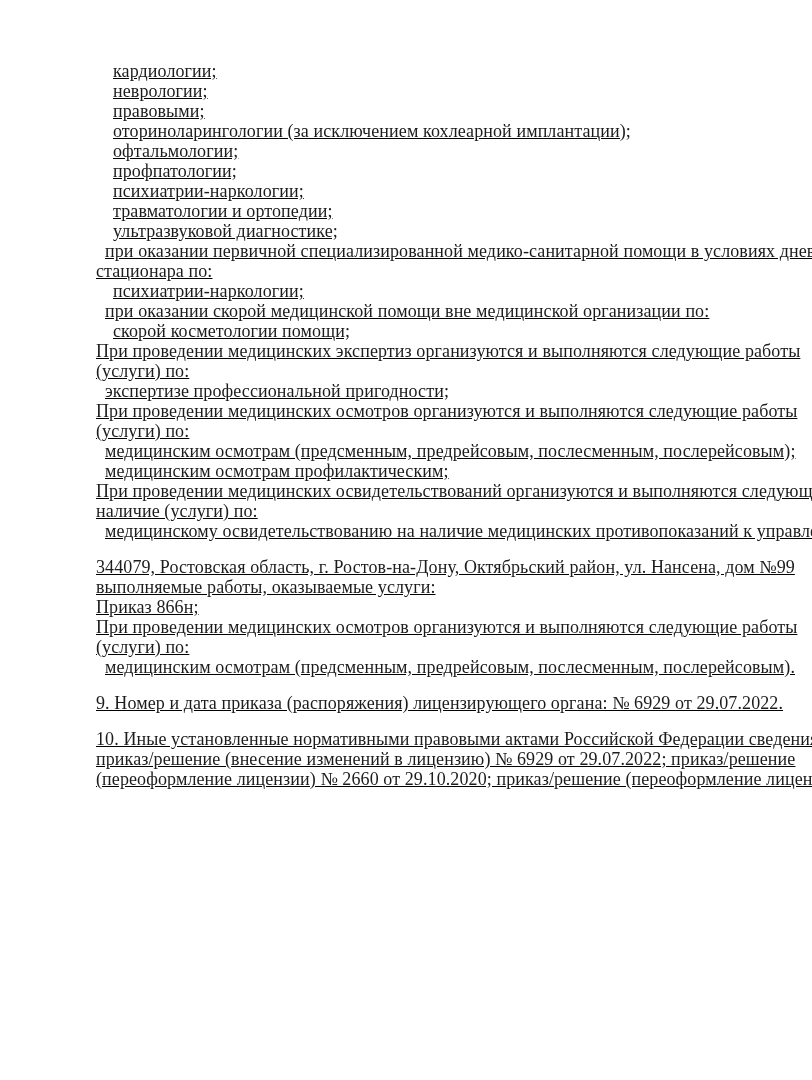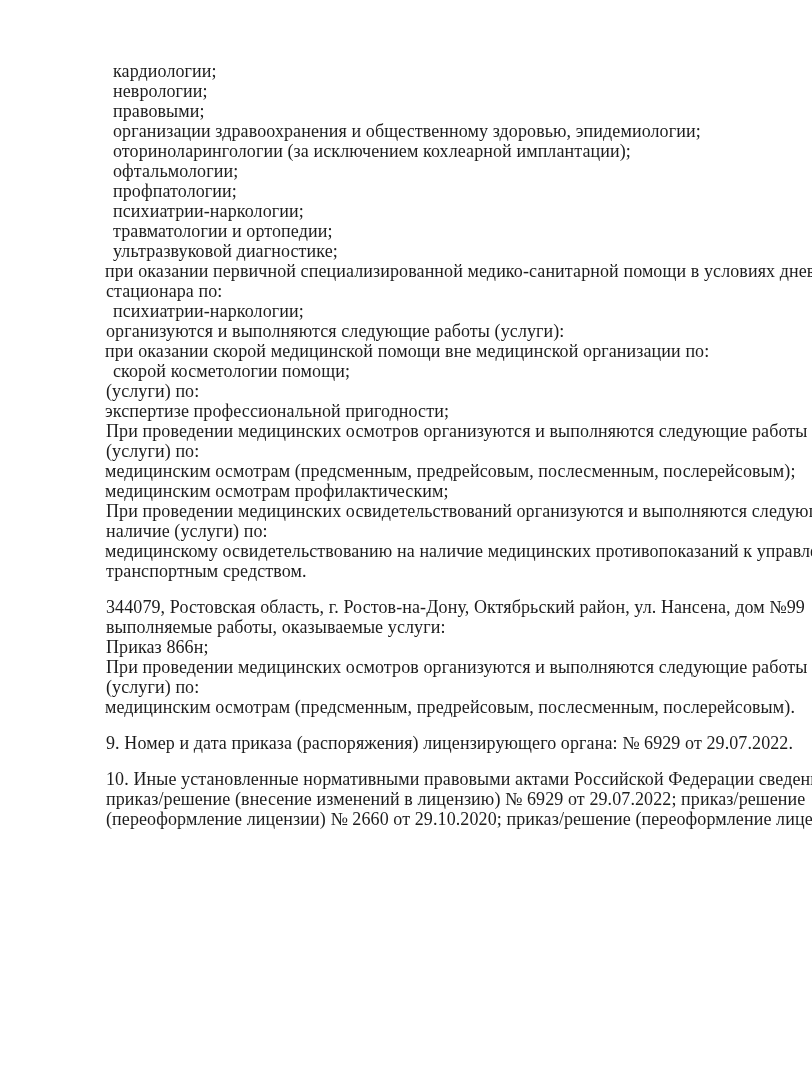--- a/index.html
+++ b/index.html
@@ -12,65 +12,64 @@
     width: 812px;
     height: 1080px;
     background: #ffffff;
     overflow: hidden;
   }
   .doc {
     position: absolute;
     left: 96px;
     top: 61px;
     width: 690px;
+    text-decoration: underline;
   }
   .line {
     font-family: "Liberation Serif", "DejaVu Serif", serif;
     font-size: 18px;
     line-height: 20px;
     color: #1c1c1c;
     white-space: nowrap;
     letter-spacing: 0.1px;
   }
-  .indent-0 { padding-left: 0; margin-left: 10px; }
+  .indent-0 { padding-left: 0; }
   .indent-1 { padding-left: 9px; }
   .indent-2 { padding-left: 17px; }
   .blank-line { height: 16px; }
 </style>
 </head>
 <body>
 
 <div class="page">
   <div class="doc">
       <div class="line indent-2">кардиологии;</div>
       <div class="line indent-2">неврологии;</div>
       <div class="line indent-2">правовыми;</div>
-      <div class="line indent-2">организации здравоохранения и общественному здоровью, эпидемиологии;</div>
       <div class="line indent-2">оториноларингологии (за исключением кохлеарной имплантации);</div>
       <div class="line indent-2">офтальмологии;</div>
       <div class="line indent-2">профпатологии;</div>
       <div class="line indent-2">психиатрии-наркологии;</div>
       <div class="line indent-2">травматологии и ортопедии;</div>
       <div class="line indent-2">ультразвуковой диагностике;</div>
       <div class="line indent-1">при оказании первичной специализированной медико-санитарной помощи в условиях дневного</div>
       <div class="line indent-0">стационара по:</div>
       <div class="line indent-2">психиатрии-наркологии;</div>
-      <div class="line indent-0">организуются и выполняются следующие работы (услуги):</div>
       <div class="line indent-1">при оказании скорой медицинской помощи вне медицинской организации по:</div>
       <div class="line indent-2">скорой косметологии помощи;</div>
+      <div class="line indent-0">При проведении медицинских экспертиз организуются и выполняются следующие работы</div>
       <div class="line indent-0">(услуги) по:</div>
       <div class="line indent-1">экспертизе профессиональной пригодности;</div>
       <div class="line indent-0">При проведении медицинских осмотров организуются и выполняются следующие работы</div>
       <div class="line indent-0">(услуги) по:</div>
       <div class="line indent-1">медицинским осмотрам (предсменным, предрейсовым, послесменным, послерейсовым);</div>
       <div class="line indent-1">медицинским осмотрам профилактическим;</div>
       <div class="line indent-0">При проведении медицинских освидетельствований организуются и выполняются следующие</div>
       <div class="line indent-0">наличие (услуги) по:</div>
       <div class="line indent-1">медицинскому освидетельствованию на наличие медицинских противопоказаний к управлению</div>
-      <div class="line indent-0">транспортным средством.</div>
       <div class="blank-line"></div>
       <div class="line indent-0">344079, Ростовская область, г. Ростов-на-Дону, Октябрьский район, ул. Нансена, дом №99</div>
       <div class="line indent-0">выполняемые работы, оказываемые услуги:</div>
       <div class="line indent-0">Приказ 866н;</div>
       <div class="line indent-0">При проведении медицинских осмотров организуются и выполняются следующие работы</div>
       <div class="line indent-0">(услуги) по:</div>
       <div class="line indent-1">медицинским осмотрам (предсменным, предрейсовым, послесменным, послерейсовым).</div>
       <div class="blank-line"></div>
       <div class="line indent-0">9. Номер и дата приказа (распоряжения) лицензирующего органа: № 6929 от 29.07.2022.</div>
       <div class="blank-line"></div>

